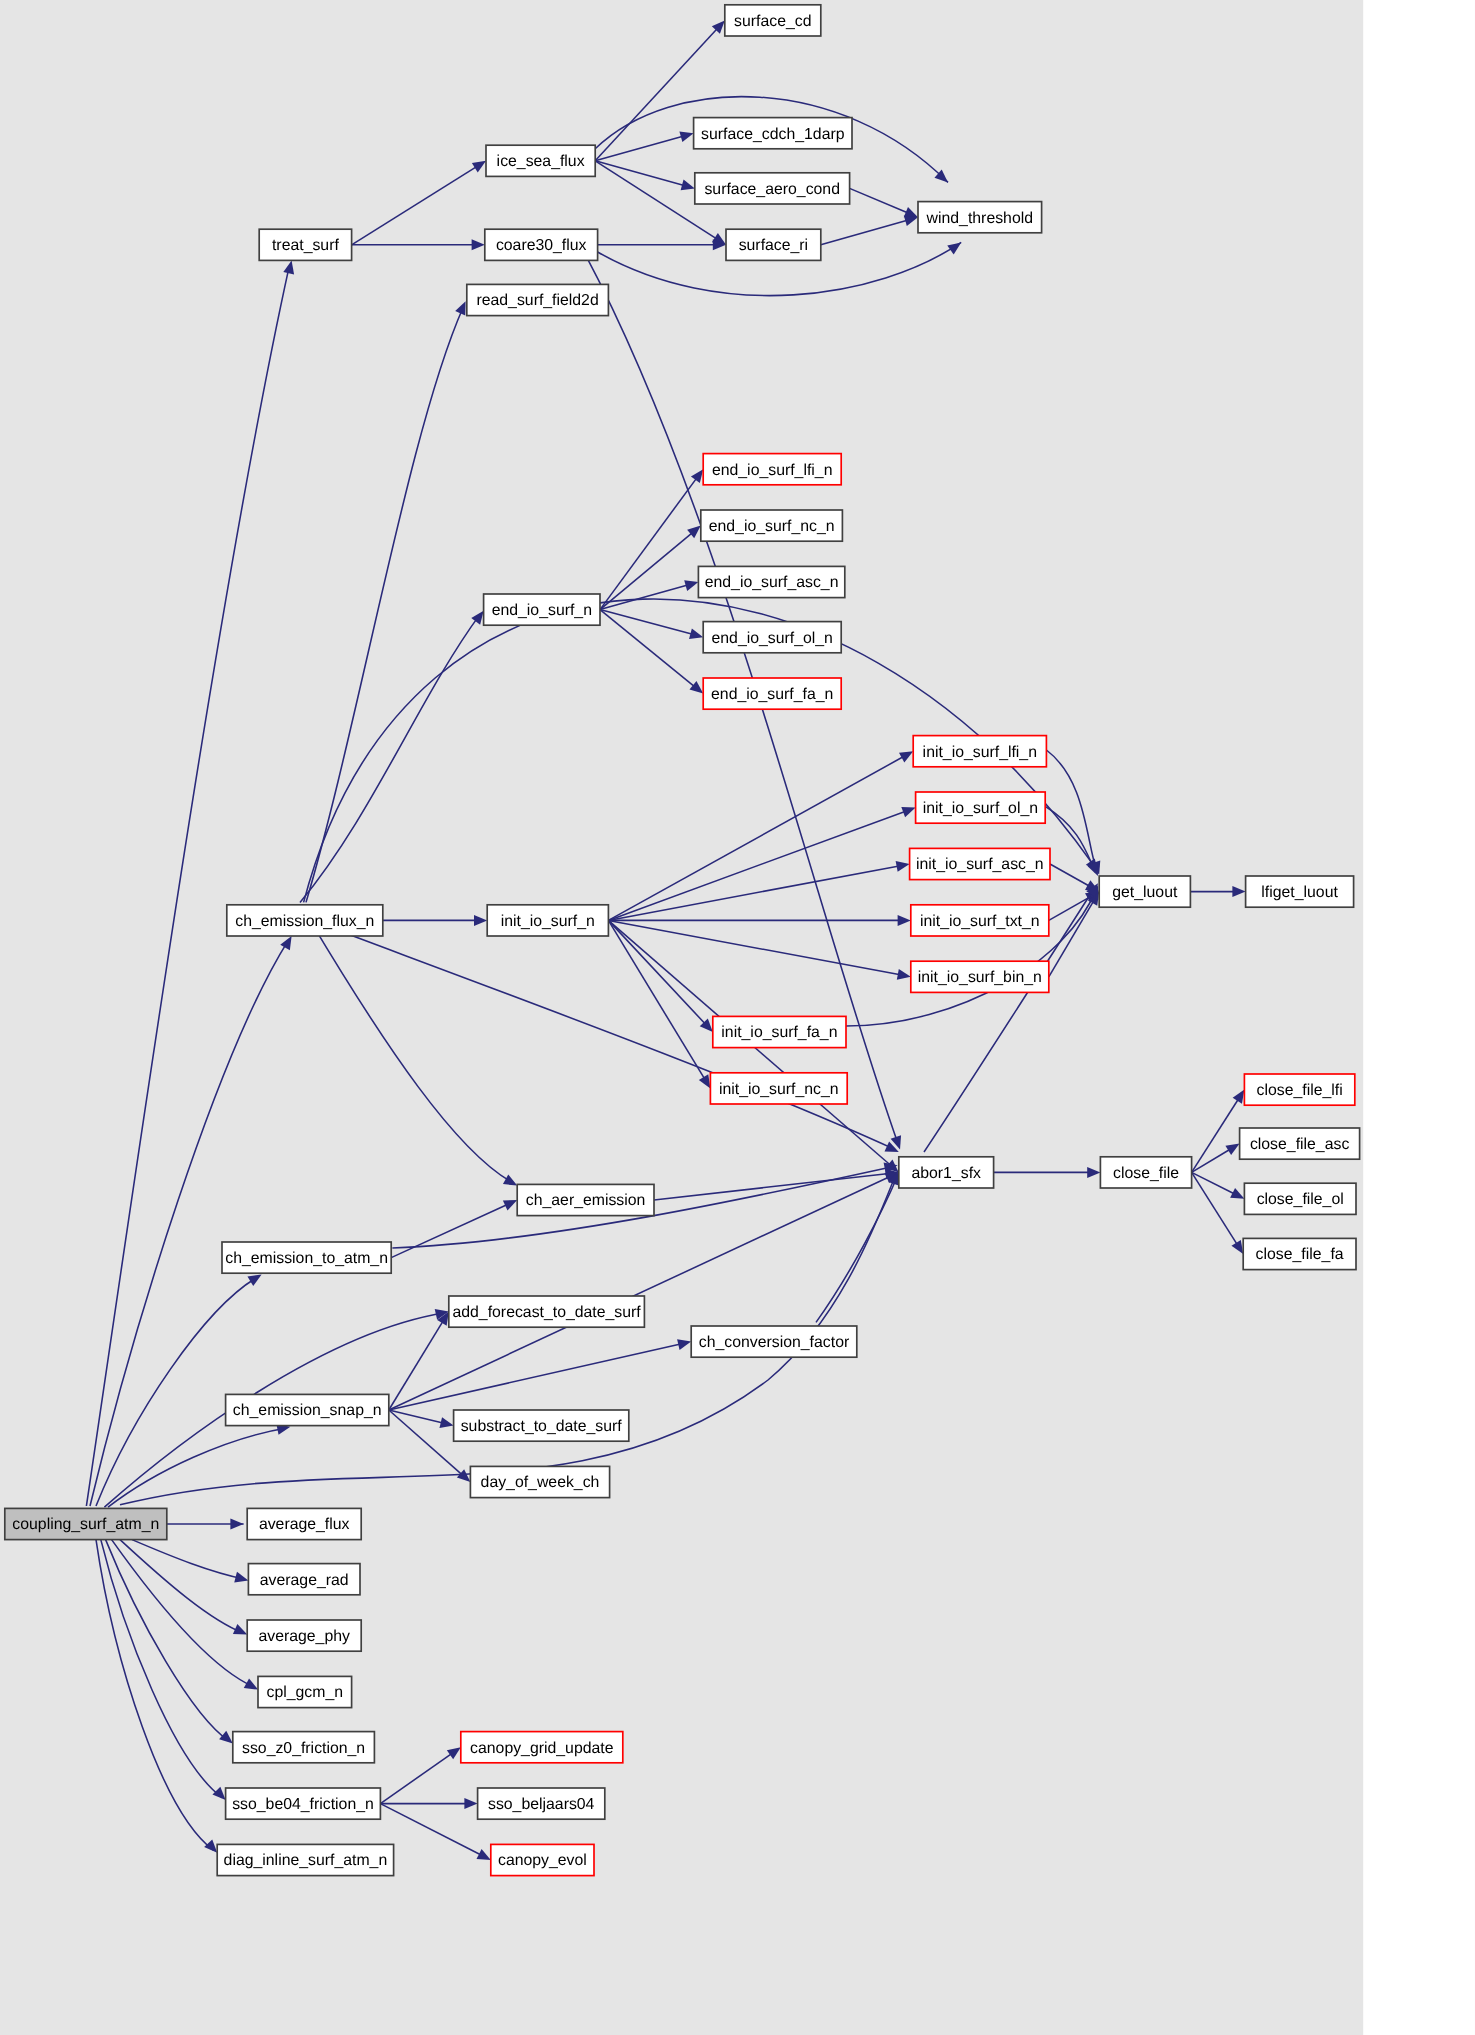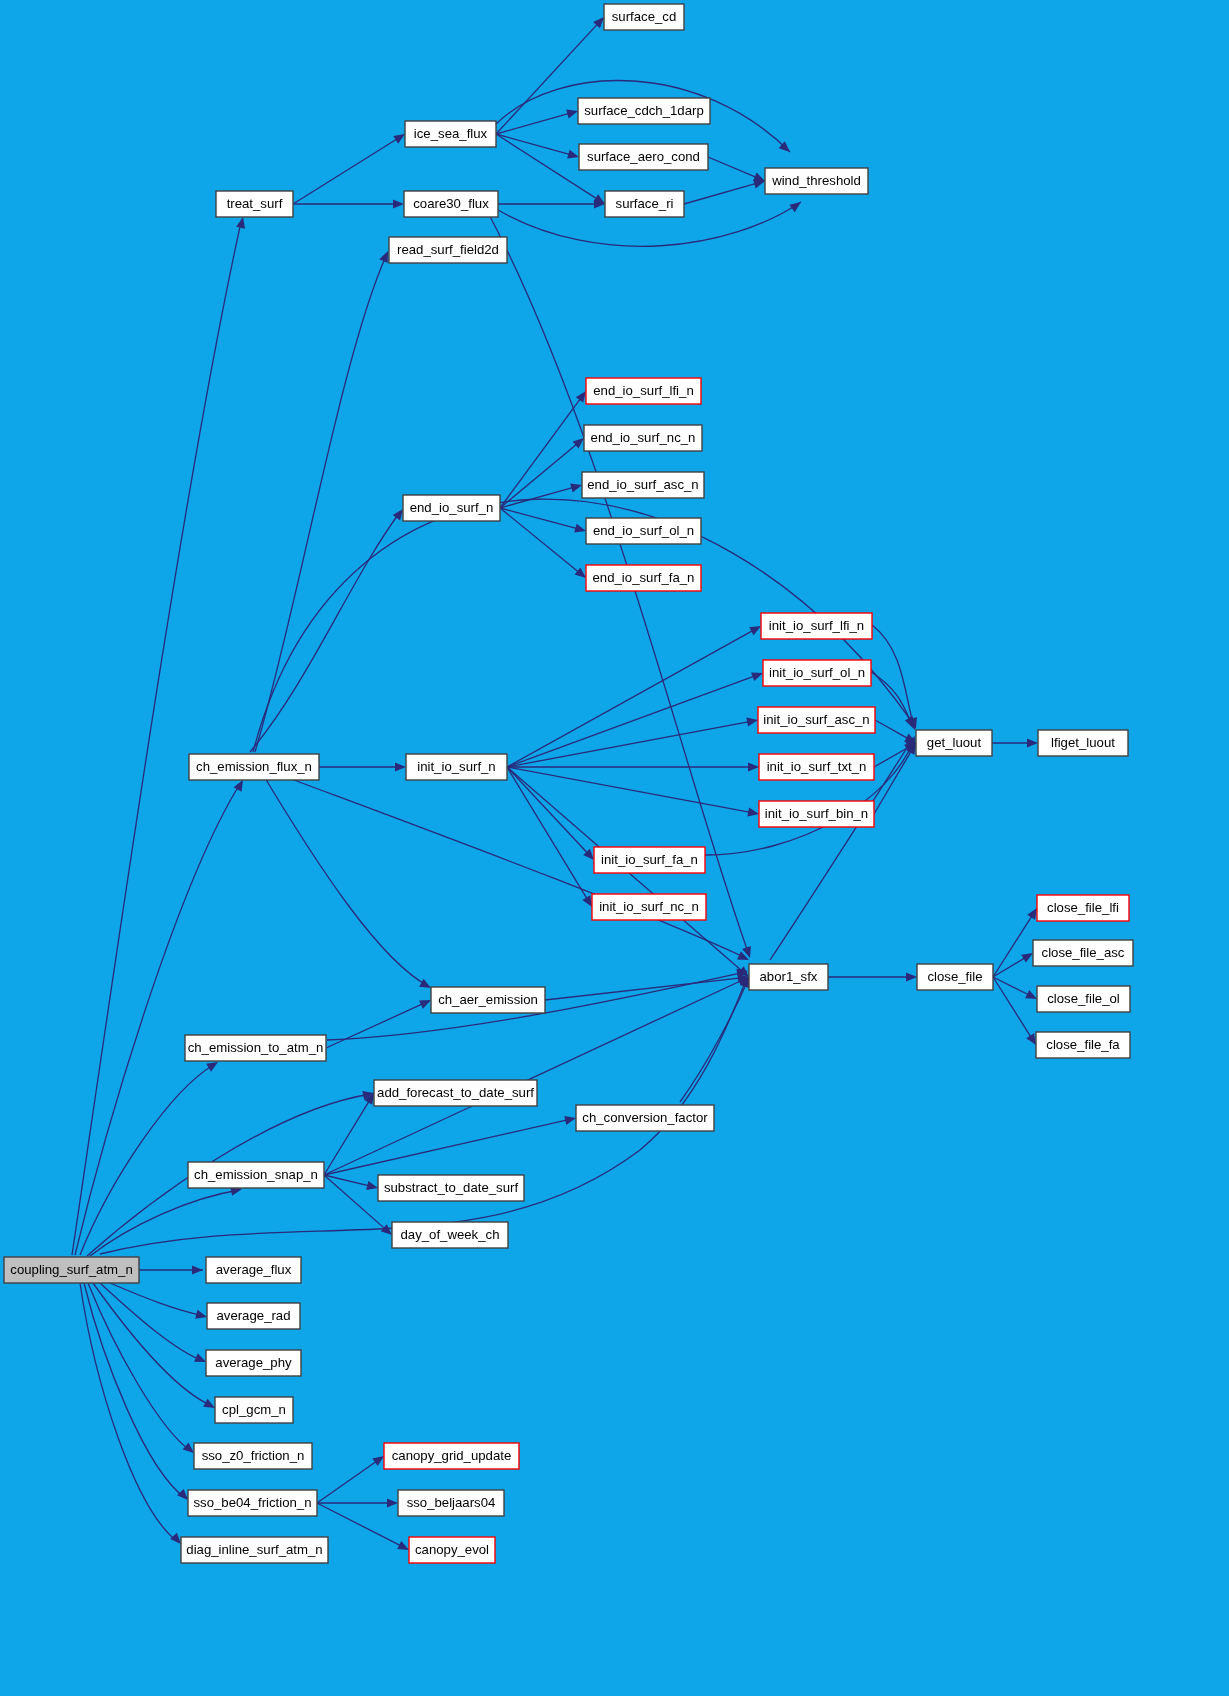--- a/index.html
+++ b/index.html
@@ -1,16 +1,16 @@
 <!DOCTYPE html>
 <html><head>
 <meta charset="utf-8">
 <style>
   html,body{margin:0;padding:0;background:#ffffff;}
-  #canvas-wrap{position:relative;width:1229px;height:1696px;background:#0ea5e9;overflow:hidden;}
+  #canvas-wrap{position:relative;width:1136px;height:1696px;background:#e5e5e5;overflow:hidden;}
   svg#graph{position:absolute;left:0;top:0;width:1229px;height:1696px;display:block;}
   .node-rect{fill:#ffffff;stroke:#404040;stroke-width:1.4;}
   .node-rect.red{stroke:#ff0000;stroke-width:1.4;}
   .node-rect.root{fill:#bfbfbf;stroke:#404040;stroke-width:1.4;}
   .node-label{font-family:"Liberation Sans","DejaVu Sans",sans-serif;font-size:13.2px;fill:#000000;
     text-anchor:middle;dominant-baseline:middle;}
   .edge{fill:none;stroke:#2a2a7a;stroke-width:1.3;}
   .arrow-head{fill:#2a2a7a;stroke:none;}
 </style>
 </head>

